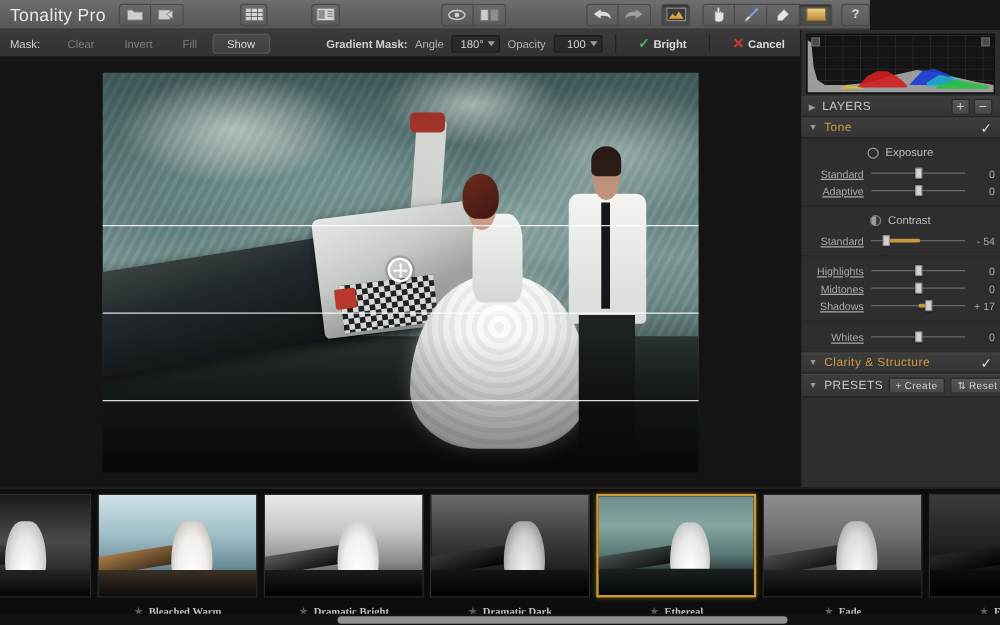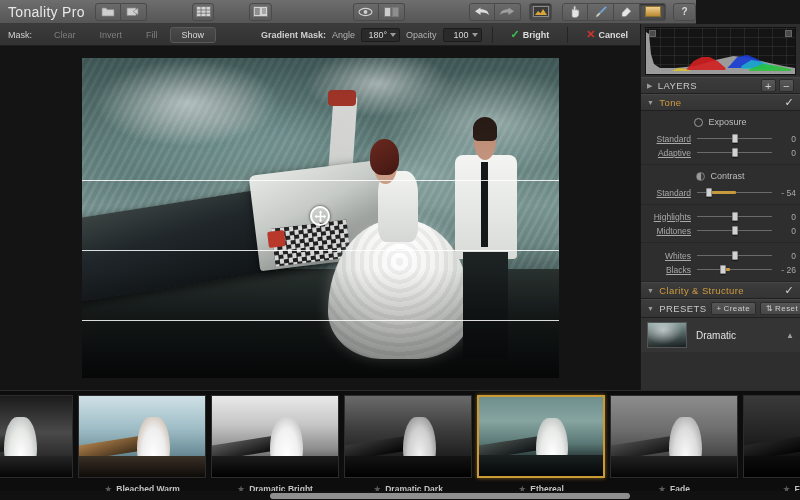--- a/index.html
+++ b/index.html
@@ -211,21 +211,21 @@
   .film {
     position:absolute; left:0; top:390px; width:800px; height:110px;
     background:#0d0d0d; border-top:1px solid #2a2a2a; overflow:hidden;
   }
   .strip { position:absolute; left:-55px; top:4px; display:flex; gap:5px; }
   .cell { width:128px; }
   .thumb { width:128px; height:83px; border:1px solid #2c2c2c; overflow:hidden; position:relative; background:#000; }
   .cell.sel .thumb { border:2px solid #c99a35; box-shadow:0 0 4px rgba(201,154,53,.6); }
   .cap { display:flex; align-items:center; justify-content:center; gap:4px; height:16px; margin-top:3px; }
   .cap .star { color:#5a5a5a; font-size:9px; }
-  .cap .txt { font-size:8.5px; color:#c2c2c2; font-weight:bold; }
+  .cap .txt { font-size:8.5px; color:#c2c2c2; font-weight:bold;font-family:Liberation Serif, serif; }
   .tsky { position:absolute; inset:0; }
   .tfig { position:absolute; left:46%; top:26%; width:26%; height:68%;
     background: radial-gradient(ellipse at 50% 70%, #ffffff 0%, #e6e8e6 48%, #9fa3a1 100%);
     border-radius: 40% 40% 34% 34% / 58% 58% 42% 42%; }
   .twing { position:absolute; left:-6%; top:56%; width:58%; height:18%;
     transform: rotate(-9deg); }
   .tground { position:absolute; left:0; bottom:0; width:100%; height:26%; }
   .sbar { position:absolute; left:0; bottom:0; width:800px; height:9px; background:#111; }
   .sthumb { position:absolute; top:2px; left:270px; width:360px; height:6px;
     background:#8f8f8f; border-radius:3px; }
@@ -502,39 +502,39 @@
         <span class="val">0</span>
       </div>
       <div class="row">
         <span class="name">Midtones</span>
         <span class="track">
           <span class="rail"></span>
             <span class="knob" style="left:calc(50% - 3px)"></span>
         </span>
         <span class="val">0</span>
       </div>
+      <div class="row">
+        <span class="name">Shadows</span>
+        <span class="track">
+          <span class="rail"></span>
+            <span class="fill" style="left:50%;width:9%"></span>
+          <span class="knob" style="left:57%"></span>
+        </span>
+        <span class="val">+ 17</span>
+      </div>
     </div>
 
     <div class="grp" style="padding-top:5px">
       <div class="row">
         <span class="name">Whites</span>
         <span class="track">
           <span class="rail"></span>
             <span class="knob" style="left:calc(50% - 3px)"></span>
         </span>
         <span class="val">0</span>
-      </div>
-      <div class="row">
-        <span class="name">Blacks</span>
-        <span class="track">
-          <span class="rail"></span>
-            <span class="fill" style="left:34%;width:10%"></span>
-          <span class="knob" style="left:31%"></span>
-        </span>
-        <span class="val">- 26</span>
       </div>
     </div>
 
     <div class="sec-head tone">
       <span class="tri">▼</span>
       <span class="ttl">Clarity &amp; Structure</span>
       <span class="checkmk">✓</span>
     </div>
 
     <div class="sec-head" style="height:19px">
@@ -543,25 +543,20 @@
       <span class="pbtn">
         <span>+</span>
         <span>Create</span>
       </span>
       <span class="pbtn">
         <span>⇅</span>
         <span>Reset</span>
       </span>
     </div>
 
-    <div class="preset-row">
-      <span class="preset-thumb"></span>
-      <span class="preset-name">Dramatic</span>
-      <span class="preset-caret">▲</span>
-    </div>
   </div>
 
   <div class="film">
     <div class="strip">
 
       <div class="cell">
         <div class="thumb">
           <div class="tsky" style="background:linear-gradient(180deg,#1b1b1b,#4a4a4a 45%,#111)"></div>
           <div class="twing" style="background:linear-gradient(170deg,#5a5a5a,#111)"></div>
           <div class="tfig"></div>

